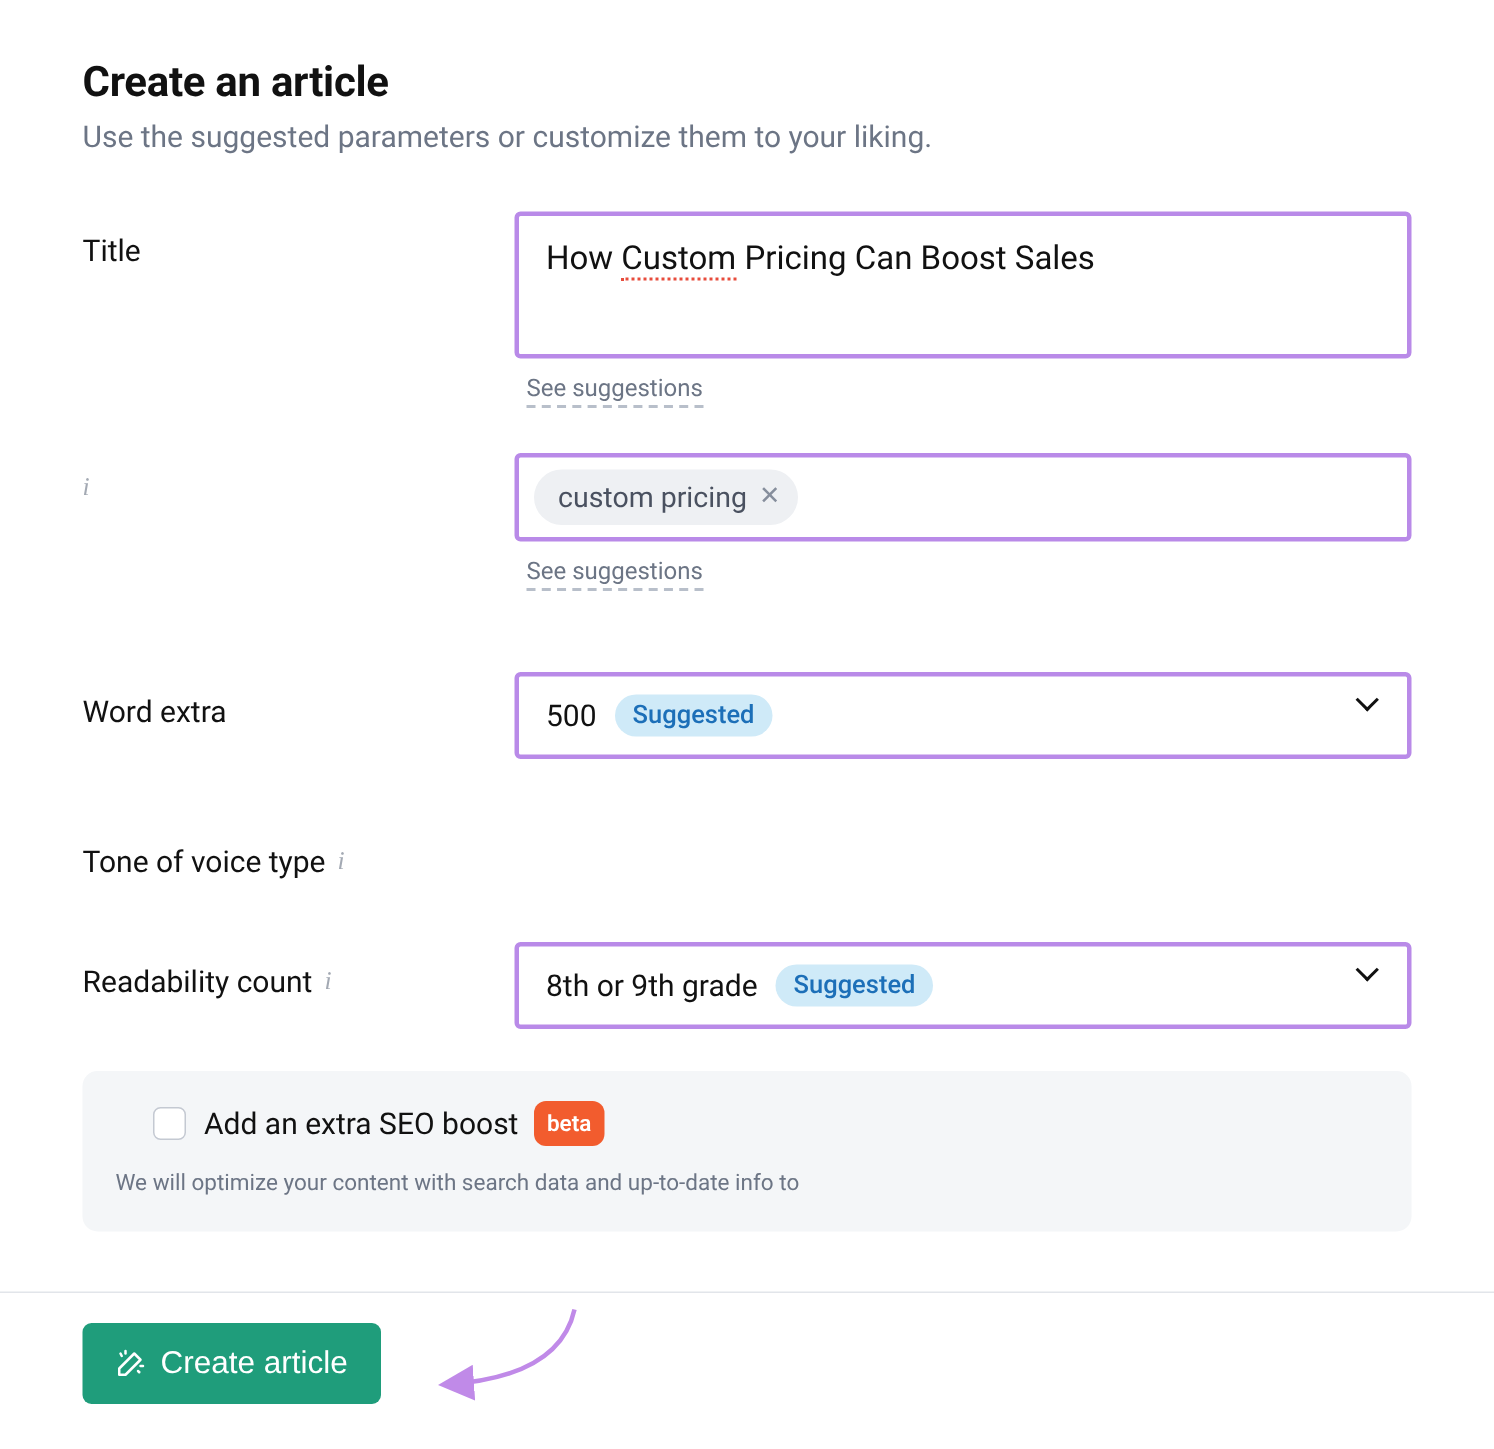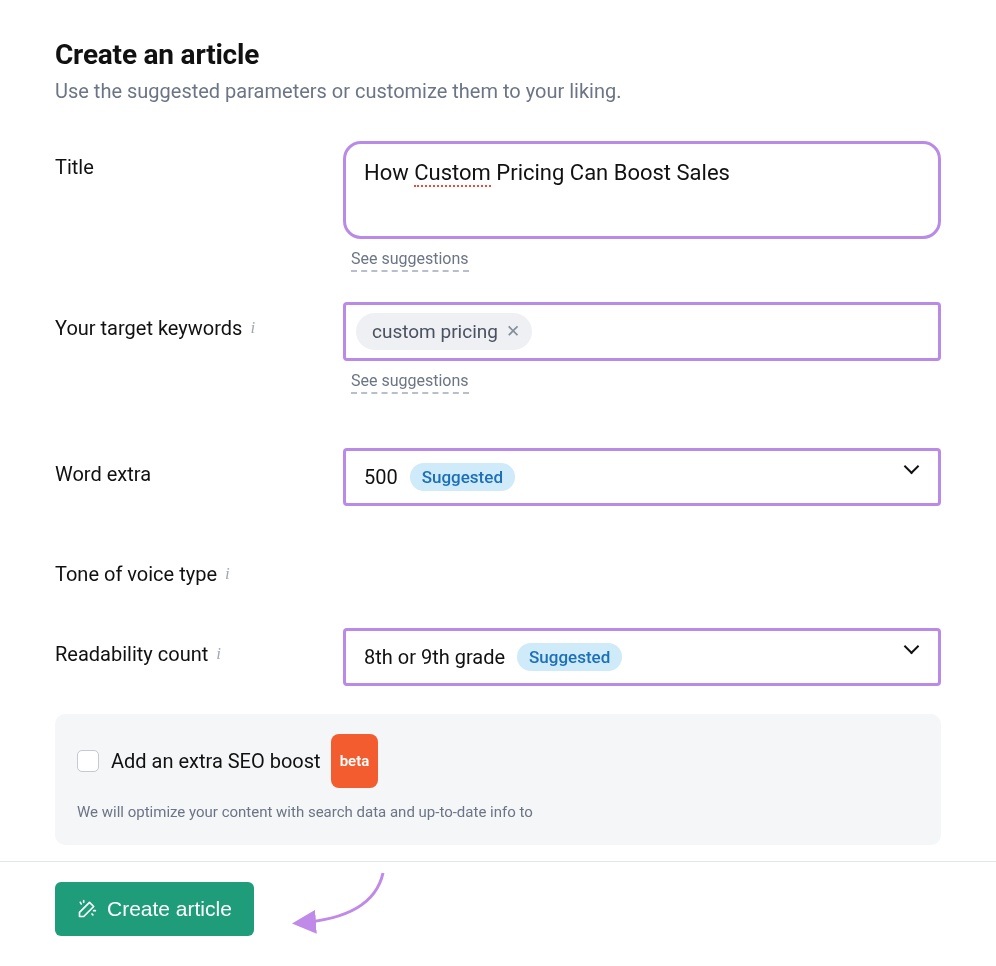--- a/index.html
+++ b/index.html
@@ -64,21 +64,20 @@
       position: relative;
     }
 
     .title-input {
       width: 100%;
       min-height: 96px;
       padding: 14px 18px 48px 18px;
       font-size: 22px;
       line-height: 1.35;
       color: #111;
-      border-radius: 18px;
     }
     .underline-red {
       border-bottom: 2px dotted #e74c3c;
       padding-bottom: 0px;
     }
 
     .suggest-link {
       display: inline-block;
       margin: 10px 0 20px 8px;
       font-size: 16px;
@@ -135,21 +134,21 @@
       color: #1c6fb8;
       font-size: 17px;
       font-weight: 500;
       padding: 4px 12px;
       border-radius: 14px;
     }
     .pill-orange {
       background: #f25c2e;
       color: #fff;
       font-size: 15px;
-      padding: 18px 9px;
+      padding: 6px 9px;
       border-radius: 8px;
       font-weight: 600;
     }
     .chevron {
       width: 16px;
       height: 10px;
       position: relative;
     }
     .chevron::before {
       content: "";
@@ -166,20 +165,21 @@
     .seo-panel {
       margin-top: 28px;
       background: #f4f6f8;
       border-radius: 10px;
       padding: 20px 22px 22px 22px;
     }
     .seo-top {
       display: flex;
       align-items: center;
       gap: 12px;
+      margin-left: 25px;
     }
     .checkbox {
       width: 22px;
       height: 22px;
       border: 1.5px solid #c4c9d2;
       border-radius: 5px;
       background: #fff;
       flex: 0 0 22px;
     }
     .seo-title {
@@ -246,21 +246,20 @@
       <div class="row-control">
         <div class="hl-box title-input">
           <span>How </span><span class="underline-red">Custom</span><span> Pricing Can Boost Sales</span>
         </div>
         <span class="suggest-link">See suggestions</span>
       </div>
     </div>
 
     <div class="row tight">
       <div class="row-label">
-        <span>Your target keywords</span>
         <span class="info">i</span>
       </div>
       <div class="row-control">
         <div class="hl-box keywords-box">
           <span class="chip">
             <span>custom pricing</span>
             <span class="chip-x">✕</span>
           </span>
         </div>
         <span class="suggest-link">See suggestions</span>

